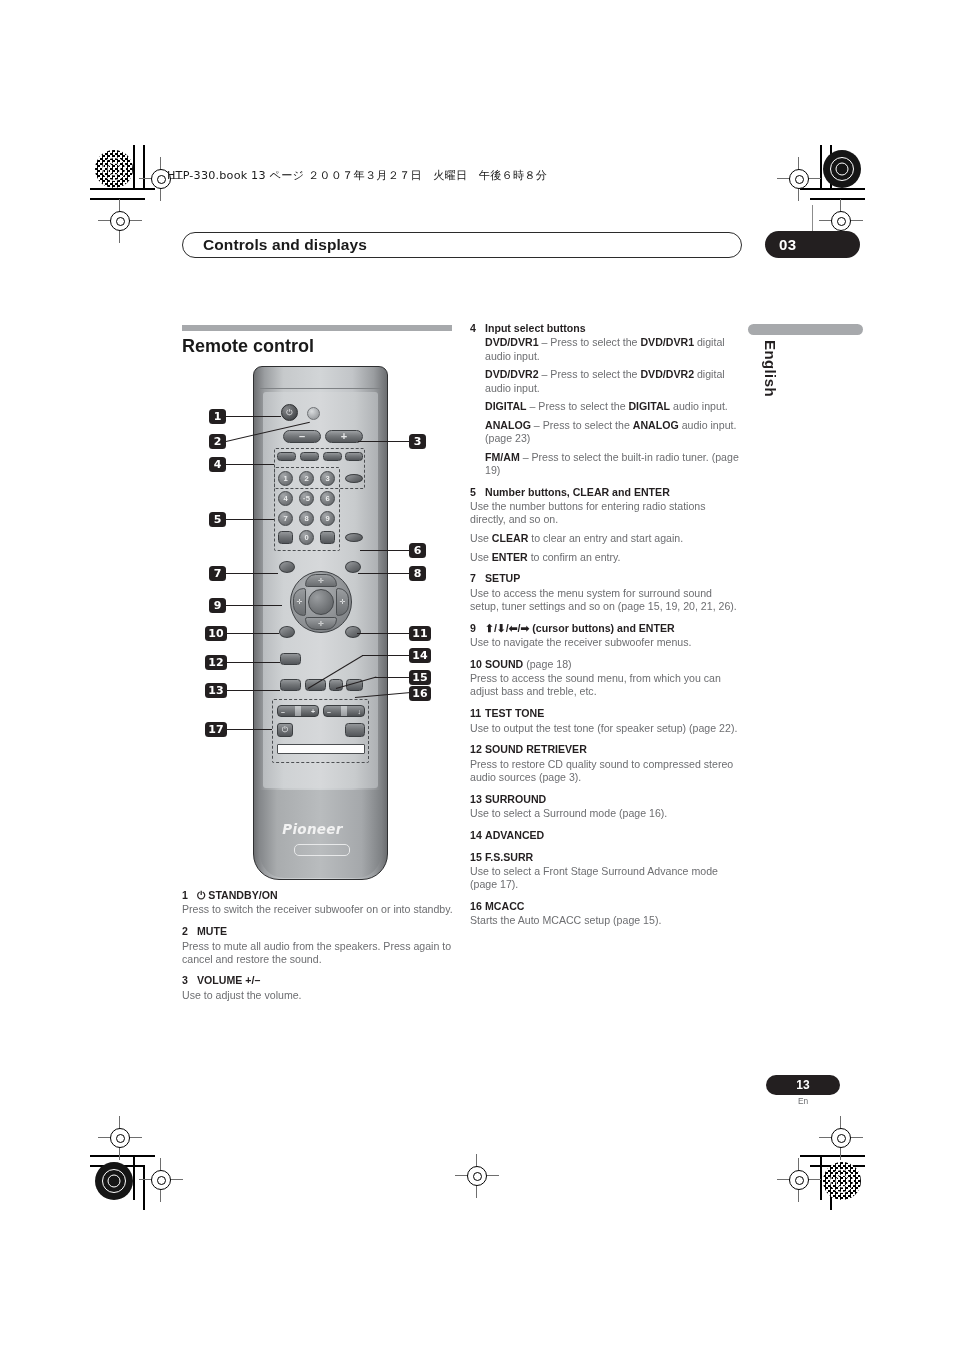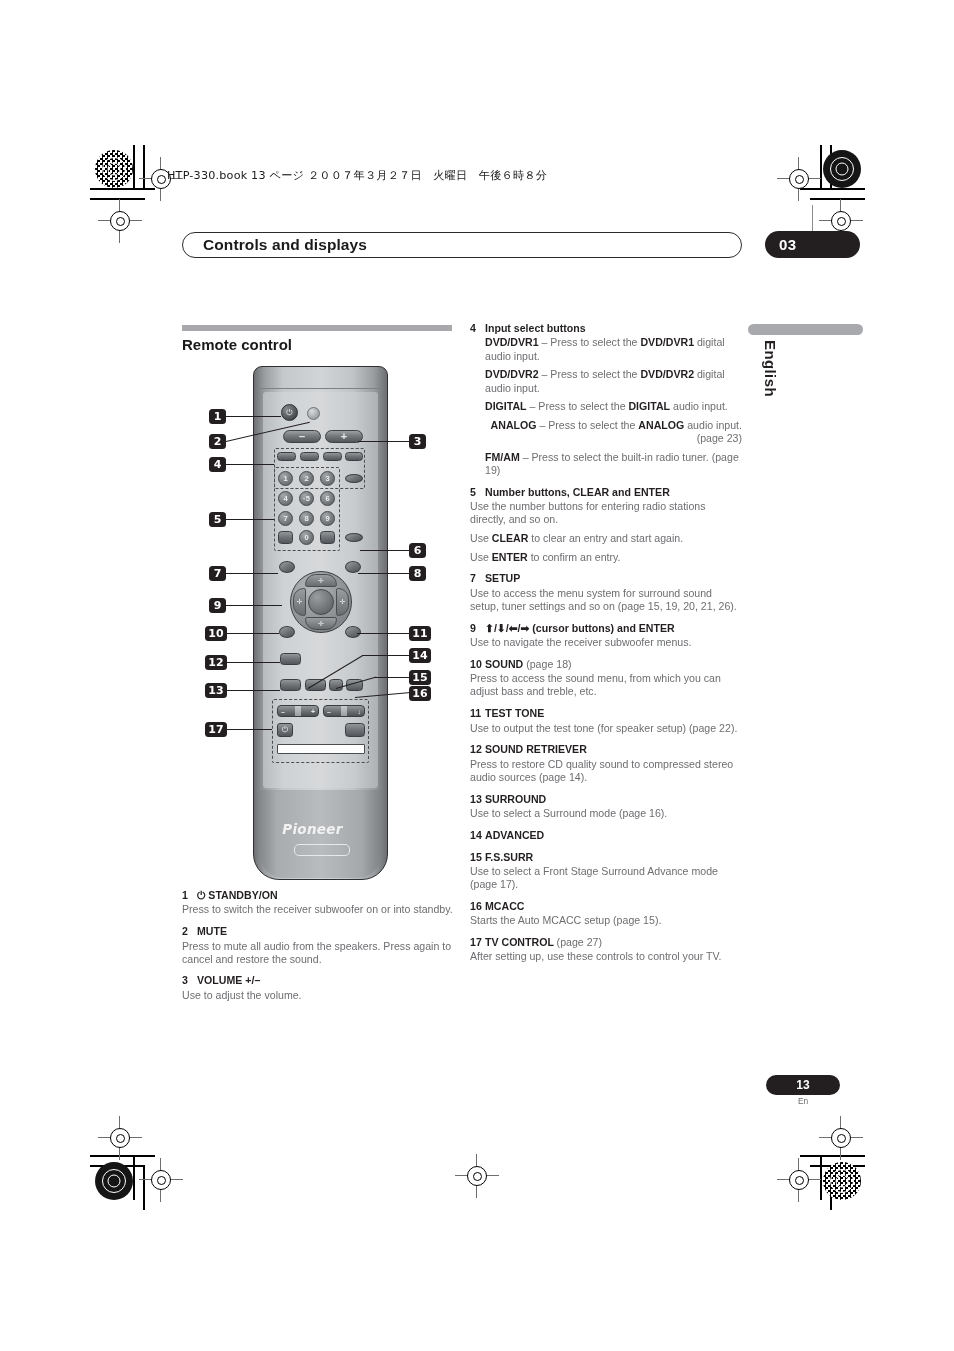--- a/index.html
+++ b/index.html
@@ -54,21 +54,21 @@
 
   
   .lang-bar{left:748px;top:324px;width:115px;height:11px;background:#a7a9ac;border-radius:5.5px;}
   .lang-text{
     left:762px;top:340px;font-size:15px;font-weight:bold;color:#231f20;
     writing-mode:vertical-rl;letter-spacing:.4px;
   }
 
   
   .sect-rule{left:182px;top:325px;width:270px;height:6px;background:#a7a9ac;}
-  .sect-title{left:182px;top:336px;font-size:15px;font-weight:bold;color:#1a1a1a;}
+  .sect-title{left:182px;top:336px;font-size:18px;font-weight:bold;color:#1a1a1a;}
 
   
   .col{position:absolute;width:272px;font-size:10.6px;line-height:13.2px;color:#6d6e71;}
   .col.left{left:182px;top:889px;}
   .col.right{left:470px;top:322px;width:272px;}
   .entry{margin-bottom:8.5px;}
   .entry:last-child{margin-bottom:0;}
   .hdr{
     color:#231f20;font-weight:bold;font-size:10.6px;line-height:13.4px;
     display:block;margin-bottom:1px;
@@ -484,21 +484,21 @@
       <span class="hdr"><span class="num">3</span>VOLUME +/–</span>
       <span class="bodyline">Use to adjust the volume.</span>
     </div>
   </div>
 <div class="col right" id="col-right">
     <div class="entry">
       <span class="hdr"><span class="num">4</span>Input select buttons</span>
       <span class="bodyline" style="padding-left: 15px;"><b>DVD/DVR1</b> – Press to select the <b>DVD/DVR1</b> digital audio input.</span>
       <span class="bodyline" style="padding-left: 15px;"><b>DVD/DVR2</b> – Press to select the <b>DVD/DVR2</b> digital audio input.</span>
       <span class="bodyline" style="padding-left: 15px;"><b>DIGITAL</b> – Press to select the <b>DIGITAL</b> audio input.</span>
-      <span class="bodyline" style="padding-left: 15px; text-align: right;"><b>ANALOG</b> – Press to select the <b>ANALOG</b> audio input. (page 23)</span>
+      <span class="bodyline" style="padding-left: 15px;"><b>ANALOG</b> – Press to select the <b>ANALOG</b> audio input. (page 23)</span>
       <span class="bodyline" style="padding-left: 15px;"><b>FM/AM</b> – Press to select the built-in radio tuner. (page 19)</span>
     </div>
     <div class="entry">
       <span class="hdr"><span class="num">5</span>Number buttons, CLEAR and ENTER</span>
       <span class="bodyline">Use the number buttons for entering radio stations directly, and so on.</span>
       <span class="bodyline">Use <b>CLEAR</b> to clear an entry and start again.</span>
       <span class="bodyline">Use <b>ENTER</b> to confirm an entry.</span>
     </div>
     <div class="entry">
       <span class="hdr"><span class="num">7</span>SETUP</span>
@@ -511,39 +511,35 @@
     <div class="entry">
       <span class="hdr"><span class="num">10</span>SOUND <span class="pg">(page 18)</span></span>
       <span class="bodyline">Press to access the sound menu, from which you can adjust bass and treble, etc.</span>
     </div>
     <div class="entry">
       <span class="hdr"><span class="num">11</span>TEST TONE</span>
       <span class="bodyline">Use to output the test tone (for speaker setup) (page 22).</span>
     </div>
     <div class="entry">
       <span class="hdr"><span class="num">12</span>SOUND RETRIEVER</span>
-      <span class="bodyline">Press to restore CD quality sound to compressed stereo audio sources (page 14).</span>
+      <span class="bodyline">Press to restore CD quality sound to compressed stereo audio sources (page 3).</span>
     </div>
     <div class="entry">
       <span class="hdr"><span class="num">13</span>SURROUND</span>
       <span class="bodyline">Use to select a Surround mode (page 16).</span>
     </div>
     <div class="entry">
       <span class="hdr"><span class="num">14</span>ADVANCED</span>
     </div>
     <div class="entry">
       <span class="hdr"><span class="num">15</span>F.S.SURR</span>
       <span class="bodyline">Use to select a Front Stage Surround Advance mode (page 17).</span>
     </div>
     <div class="entry">
       <span class="hdr"><span class="num">16</span>MCACC</span>
       <span class="bodyline">Starts the Auto MCACC setup (page 15).</span>
     </div>
-    <div class="entry">
-      <span class="hdr"><span class="num">17</span>TV CONTROL <span class="pg">(page 27)</span></span>
-      <span class="bodyline">After setting up, use these controls to control your TV.</span>
-    </div>
   </div>
 
 <div class="abs pg-pill">
     <span>13</span>
   </div>
 <div class="abs pg-en">En</div>
 
 </body></html>

